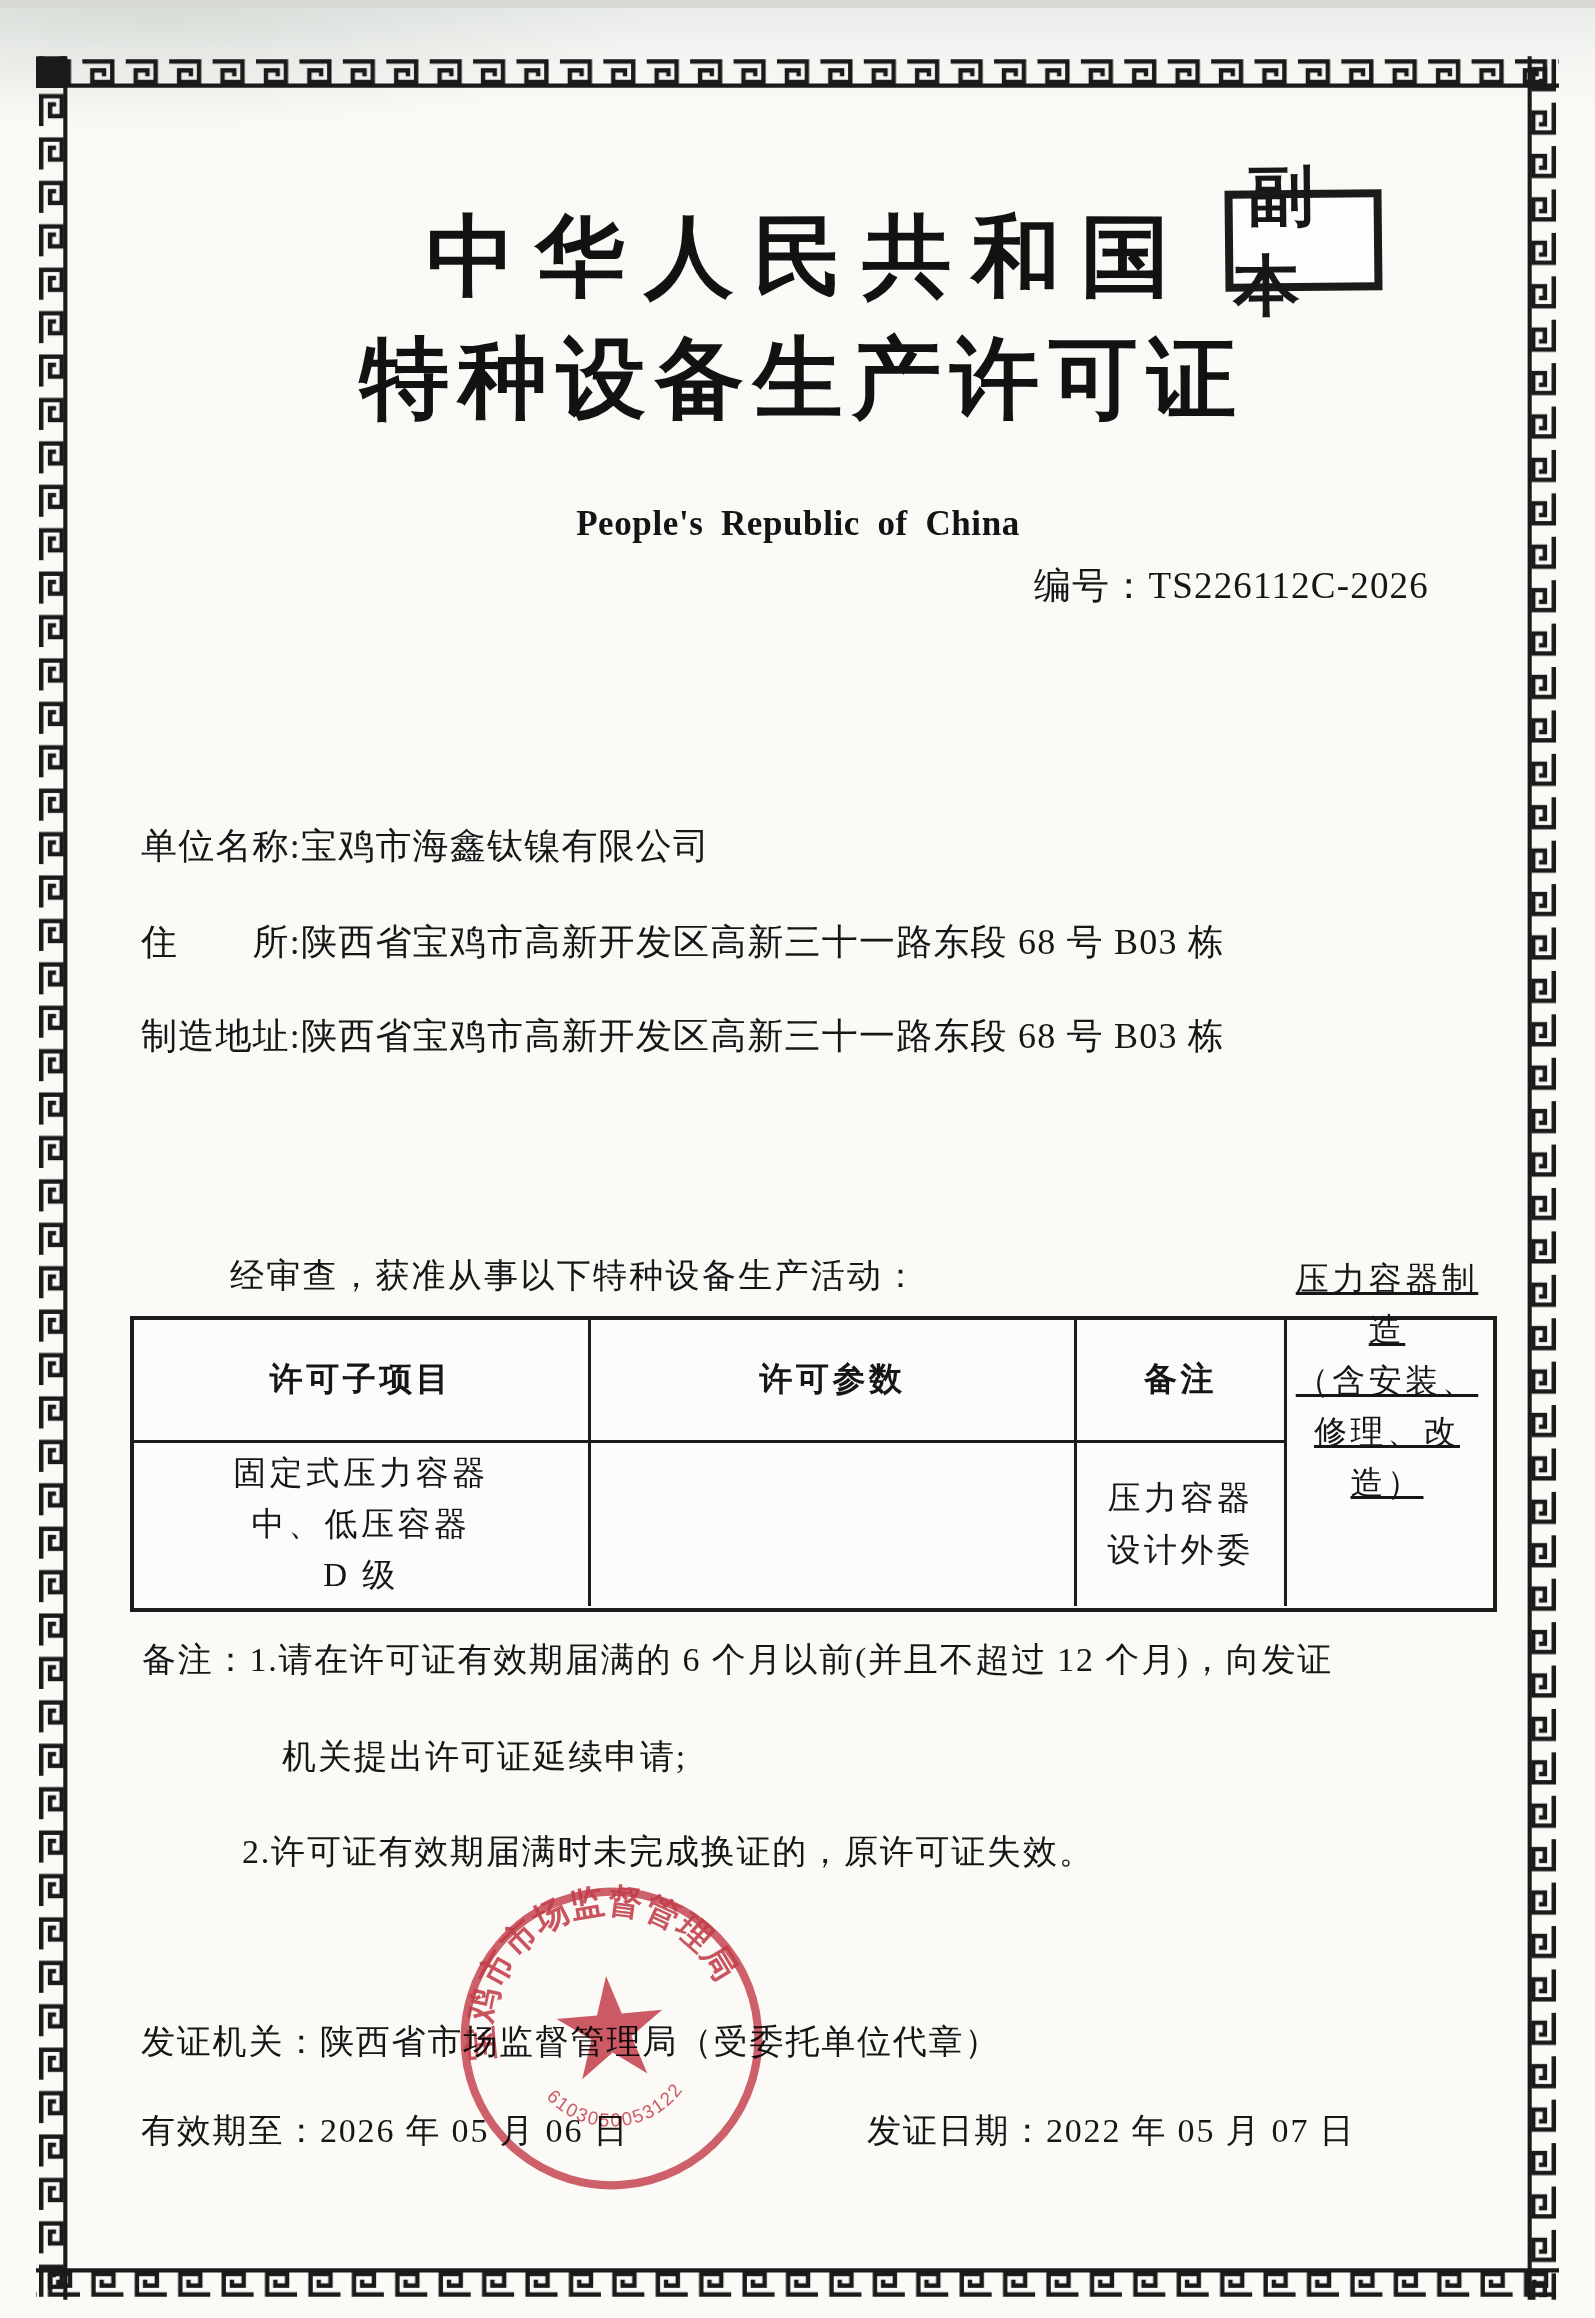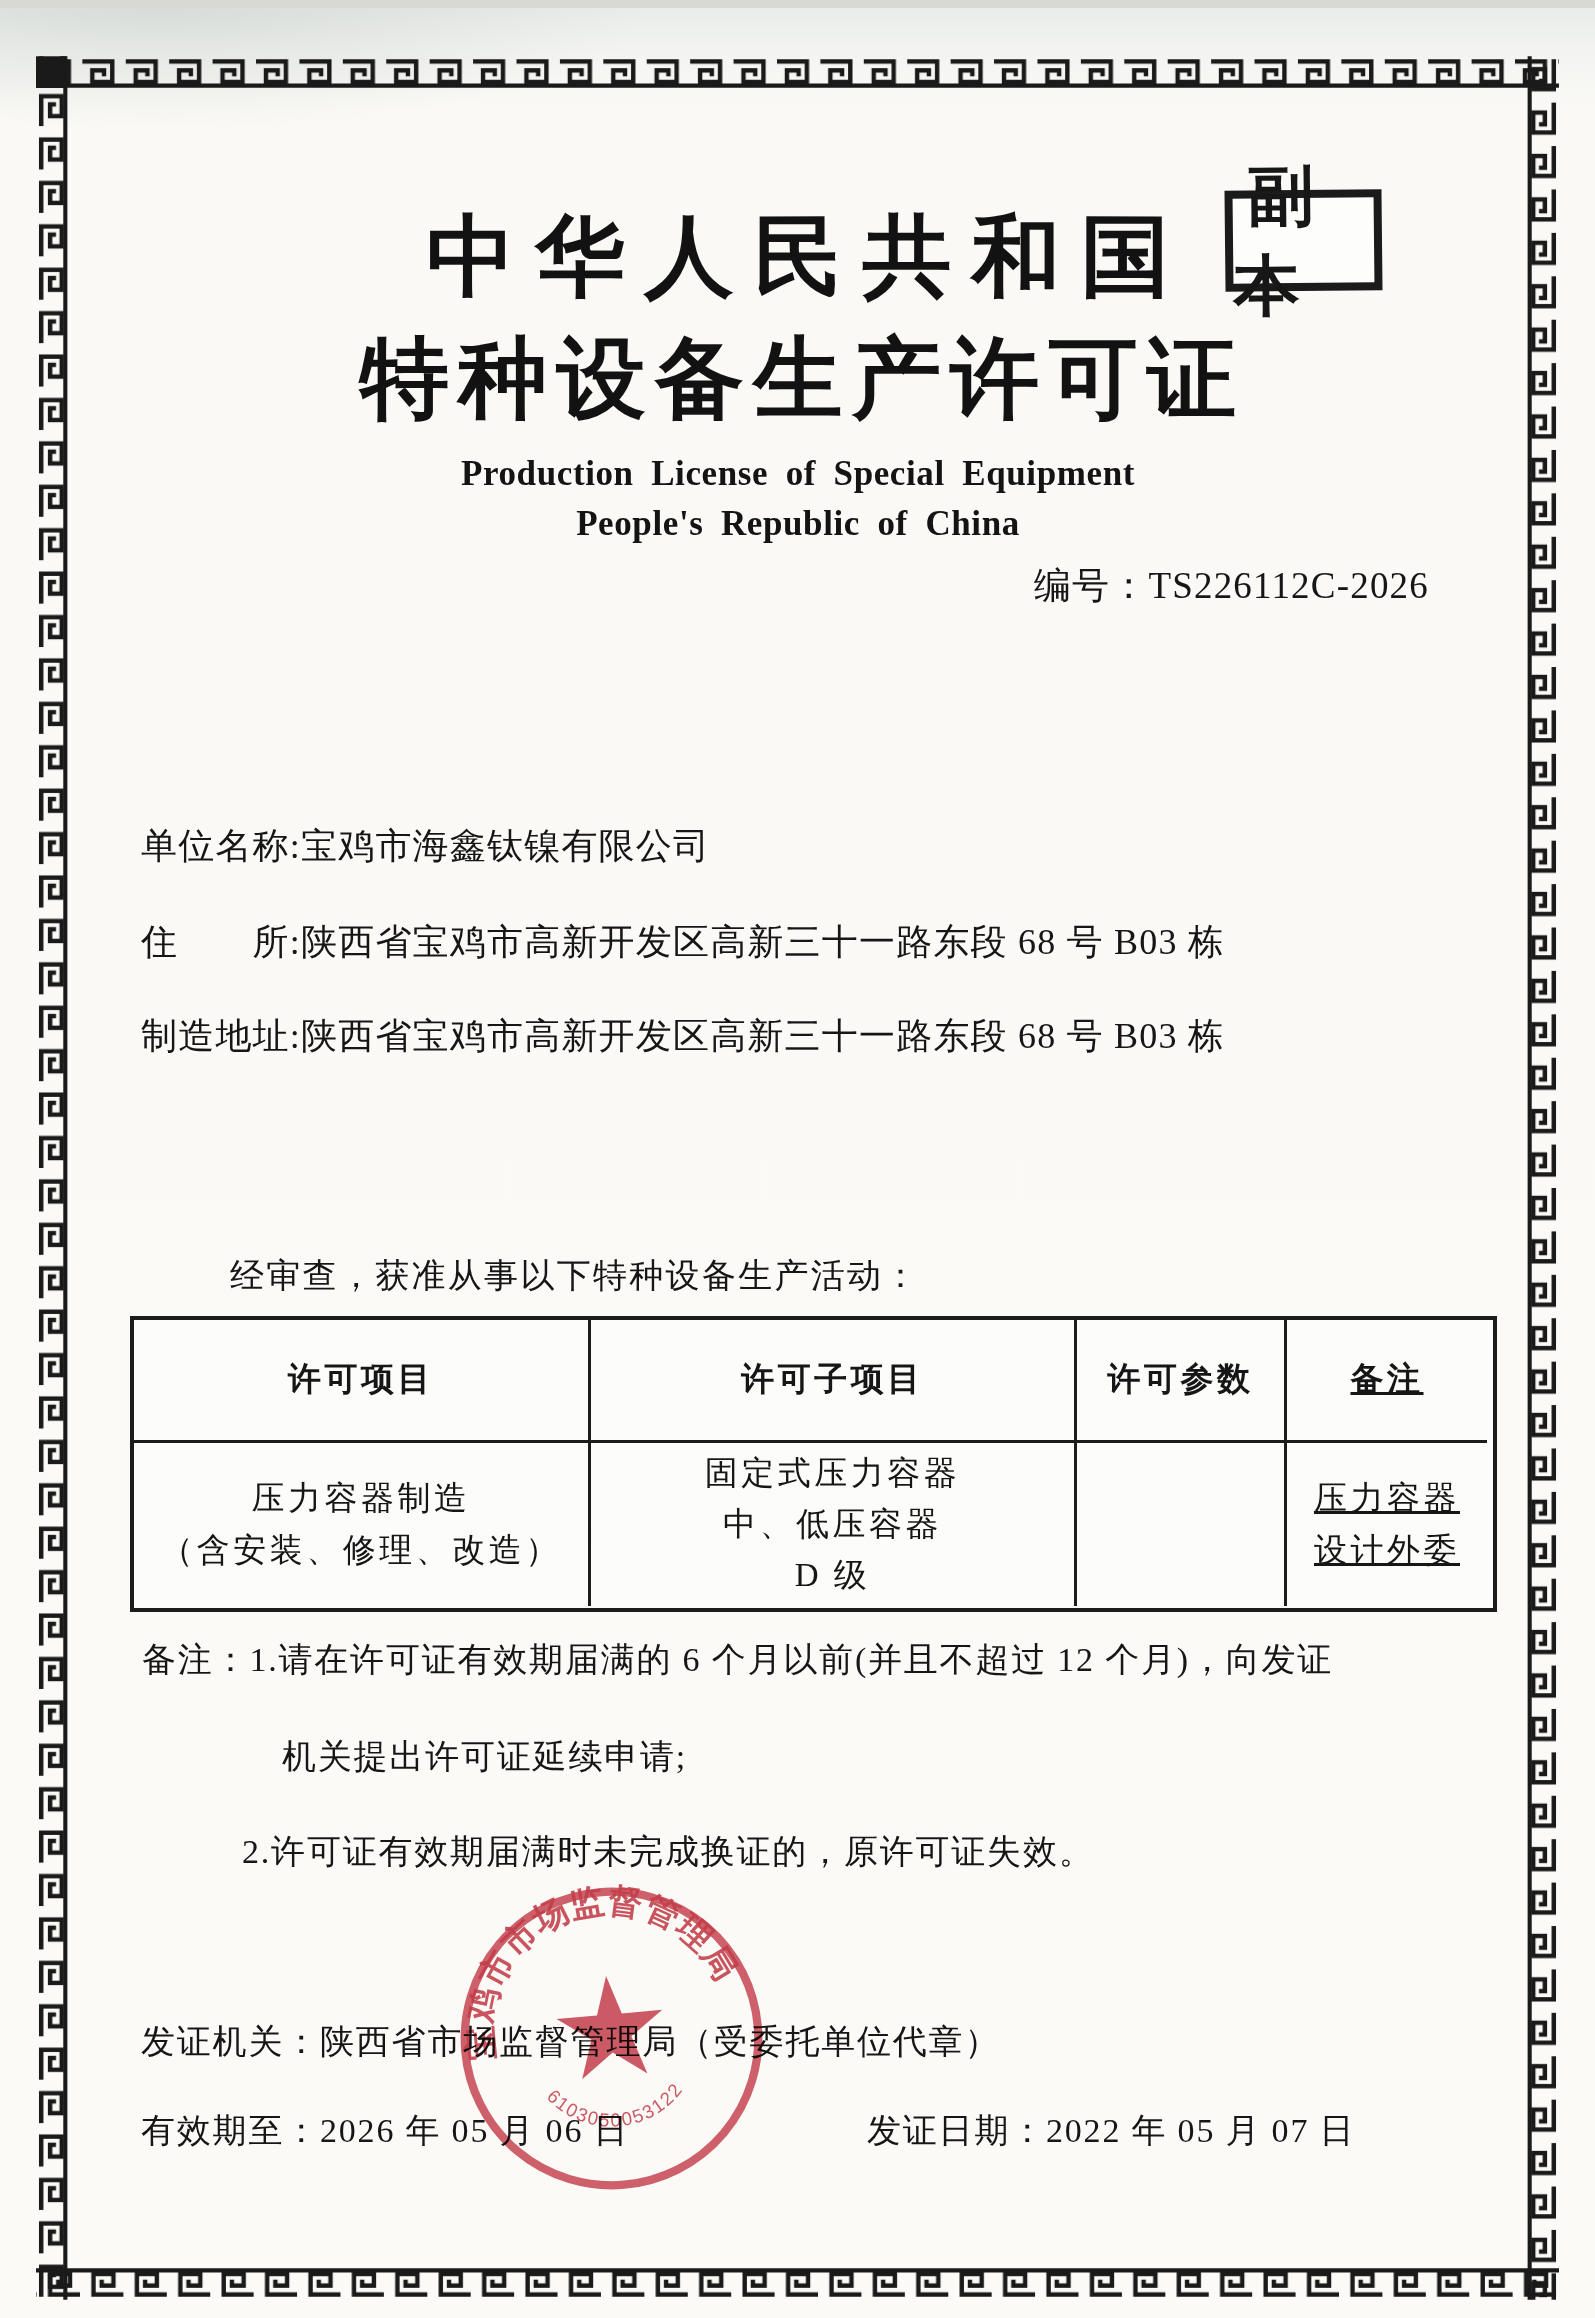--- a/index.html
+++ b/index.html
@@ -103,41 +103,37 @@
 
     <rect x="0" y="0" width="52" height="54" fill="#1a1a1a"></rect>
   </svg>
 
   <div class="fuben">
     <span>副本</span>
   </div>
 
   <div class="abs title-cn t1">中华人民共和国</div>
   <div class="abs title-cn t2">特种设备生产许可证</div>
-  <div class="abs title-en e1">Production License of Special Equipment</div>
   <div class="abs title-en e2">People's Republic of China</div>
 
   <div class="abs license-no">编号：TS226112C-2026</div>
 
   <div class="abs field f-name">
     <span>单位名称:</span><span>宝鸡市海鑫钛镍有限公司</span>
   </div>
   <div class="abs field f-addr">
     <span>住　　所:</span><span>陕西省宝鸡市高新开发区高新三十一路东段 68 号 B03 栋</span>
   </div>
   <div class="abs field f-mfg">
     <span>制造地址:</span><span>陕西省宝鸡市高新开发区高新三十一路东段 68 号 B03 栋</span>
   </div>
 
   <div class="abs intro">经审查，获准从事以下特种设备生产活动：</div>
 
   <div class="lic-table">
-    <div class="cell">
-        <span class="hdr">许可项目</span>
-      </div>
     <div class="cell">
         <span class="hdr">许可子项目</span>
       </div>
     <div class="cell">
         <span class="hdr">许可参数</span>
       </div>
     <div class="cell">
         <span class="hdr">备注</span>
       </div>
 

